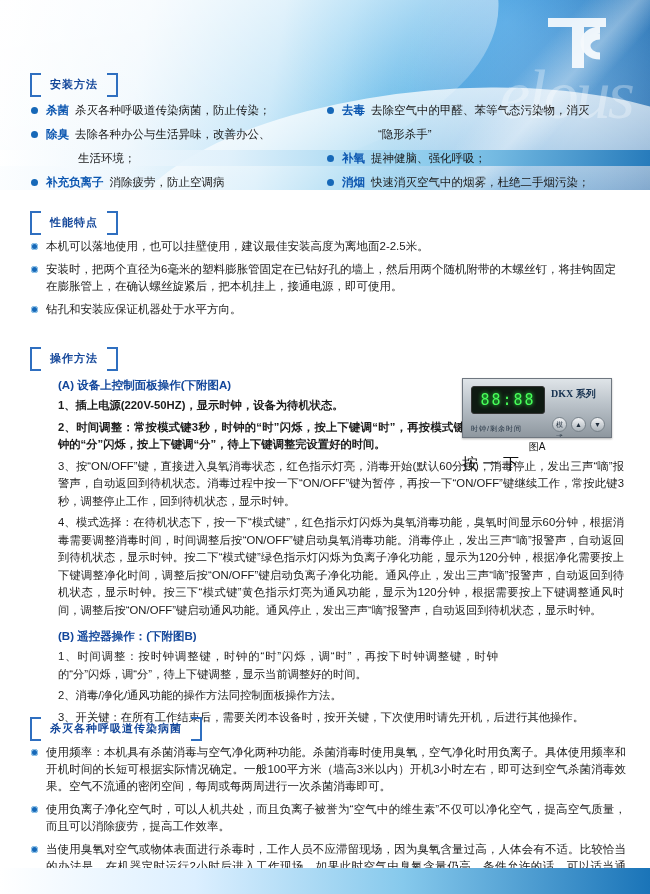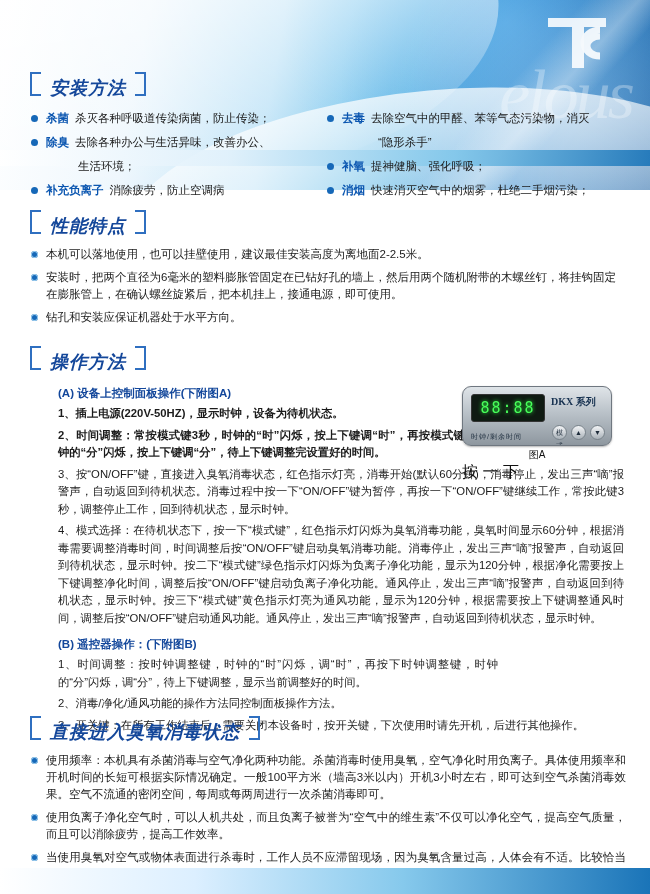--- a/index.html
+++ b/index.html
@@ -55,23 +55,22 @@
   .footer-band{
     position:absolute;left:0;bottom:0;width:650px;height:26px;
     background:linear-gradient(90deg,#ffffff 0%,#dcefff 30%,#86c9ec 62%,#1a74b8 100%);
   }
   
   .content{position:absolute;left:0;top:0;width:650px;}
   .section{position:absolute;}
   
   .sec-title{
     display:inline-block;position:relative;
-    color:#1a4fa0;font-weight:bold;font-size:18px;
+    color:#1a4fa0;font-weight:bold;font-size:11px;
     padding:2px 20px;
-    font-style:italic;
   }
   .sec-title .brk{
     position:absolute;top:-2px;width:9px;height:20px;border:2px solid #2f6fc0;
   }
   .sec-title .brk.l{left:0;border-right:none;}
   .sec-title .brk.r{right:0;border-left:none;}
   .sec-title .txt{color:#14479a;letter-spacing:1px;}
 
   ul.bullets{list-style:none;margin:6px 0 0 0;padding:0;}
   ul.bullets>li{
@@ -93,21 +92,21 @@
 
   .sub-head{font-size:11.5px;color:#13479b;font-weight:bold;margin:2px 0 4px 0;}
   .steps{font-size:11.3px;line-height:17.5px;text-align:justify;color:#1b1b1b;}
   .steps p{margin:0 0 4px 0;text-indent:0;}
 
   
   .panelA{
     position:absolute;right:14px;top:0;width:150px;
   }
   .panel-img{
-    width:148px;height:58px;border-radius:9px;
+    width:148px;height:58px;border-radius:0;
     background:linear-gradient(180deg,#dfe4e8 0%,#b9c1c8 45%,#8e979f 100%);
     border:1px solid #6f7780;box-shadow:0 1px 2px rgba(0,0,0,.3);
     position:relative;overflow:hidden;
   }
   .panel-screen{
     position:absolute;left:8px;top:7px;width:72px;height:26px;border-radius:3px;
     background:#0f1a12;border:1px solid #333;
   }
   .panel-digits{
     color:#48ff5a;font-family:"DejaVu Sans Mono","Liberation Mono",monospace;
@@ -264,21 +263,21 @@
           <div class="steps" style="width:566px;">
             <p>3、开关键：在所有工作结束后，需要关闭本设备时，按开关键，下次使用时请先开机，后进行其他操作。</p>
           </div>
         </div>
       </div>
     </div>
 
     <div class="section" style="left:30px;top:718px;width:596px;">
       <div class="sec-title">
         <span class="brk l"></span>
-        <span class="txt">直接进入臭氧消毒状态</span>
+        <span class="txt">杀灭各种呼吸道传染病菌</span>
         <span class="brk r"></span>
       </div>
       <ul class="bullets tips">
         <li>使用频率：本机具有杀菌消毒与空气净化两种功能。杀菌消毒时使用臭氧，空气净化时用负离子。具体使用频率和开机时间的长短可根据实际情况确定。一般100平方米（墙高3米以内）开机3小时左右，即可达到空气杀菌消毒效果。空气不流通的密闭空间，每周或每两周进行一次杀菌消毒即可。</li>
         <li>使用负离子净化空气时，可以人机共处，而且负离子被誉为“空气中的维生素”不仅可以净化空气，提高空气质量，而且可以消除疲劳，提高工作效率。</li>
         <li>当使用臭氧对空气或物体表面进行杀毒时，工作人员不应滞留现场，因为臭氧含量过高，人体会有不适。比较恰当的办法是，在机器定时运行2小时后进入工作现场。如果此时空气中臭氧含量仍高，条件允许的话，可以适当通风。</li>
       </ul>
     </div>
 
   </div>

